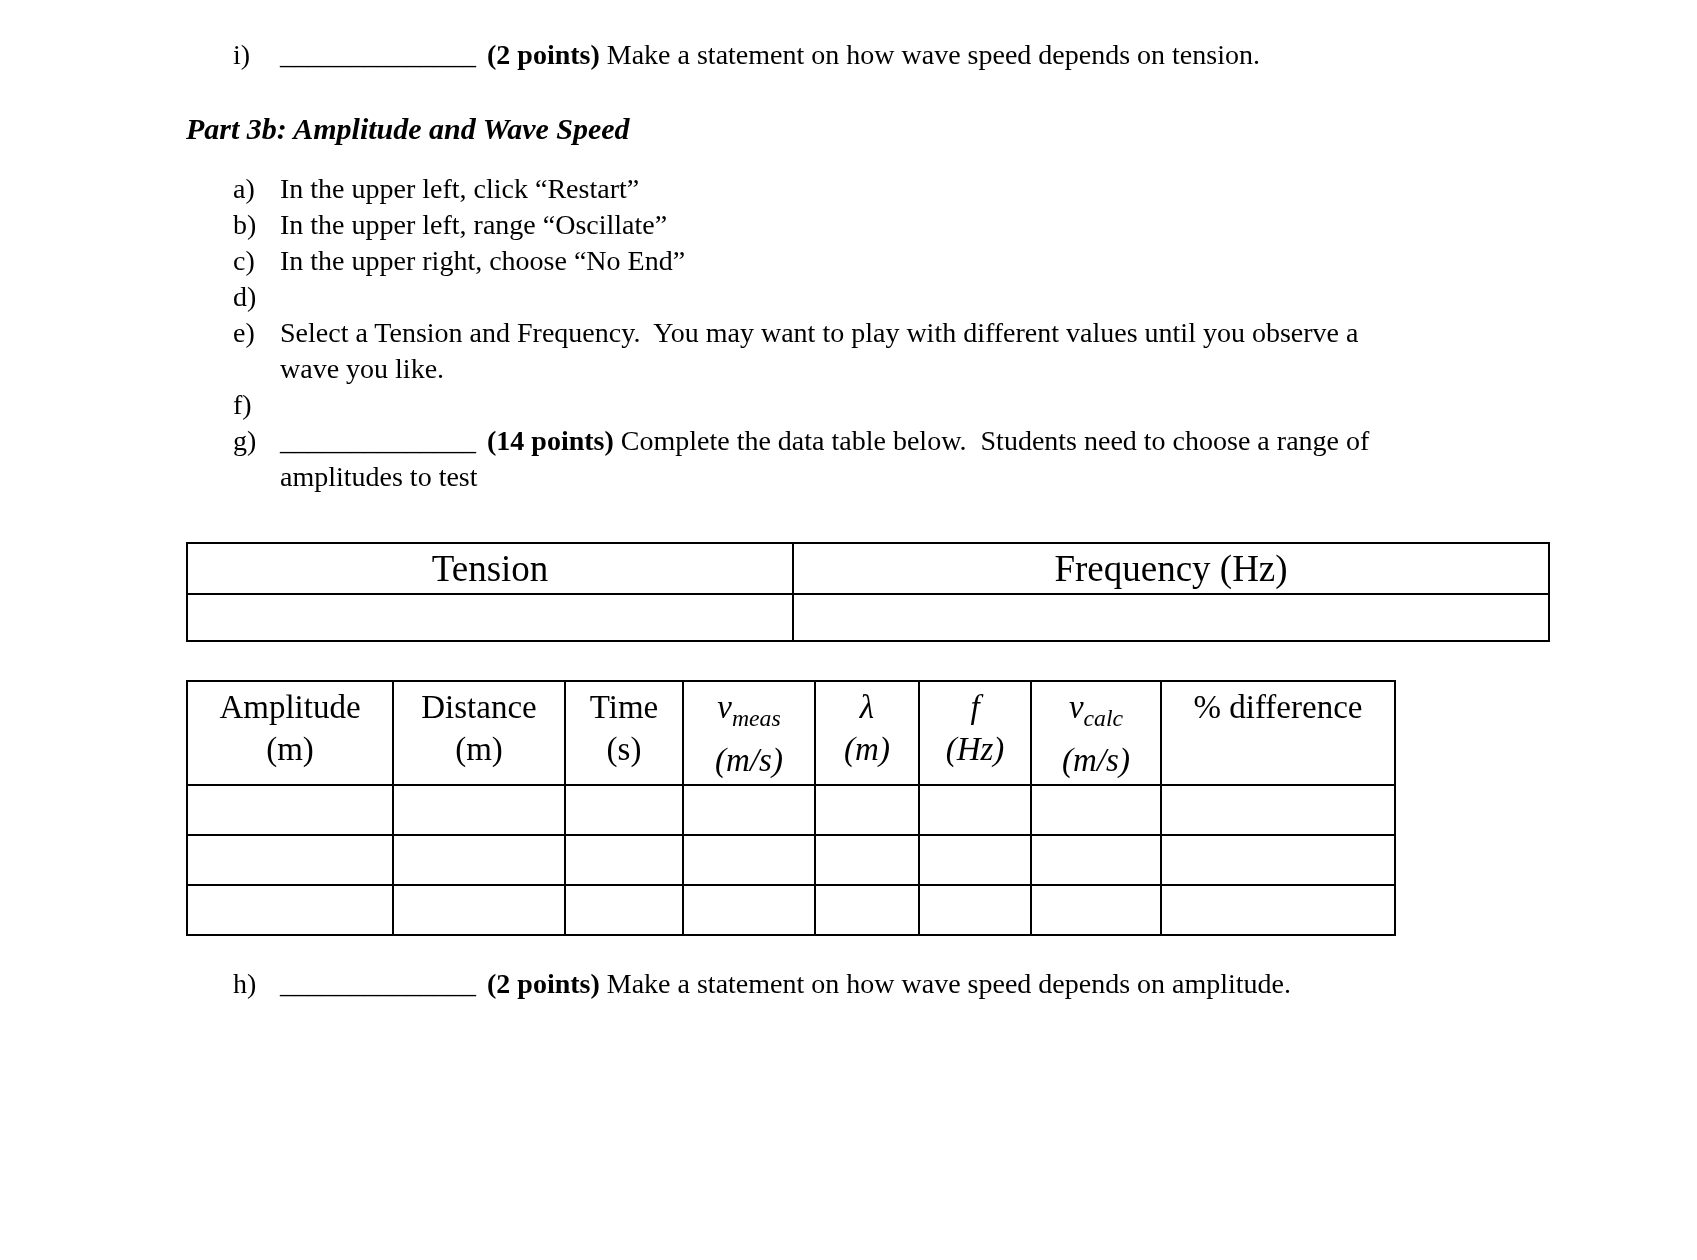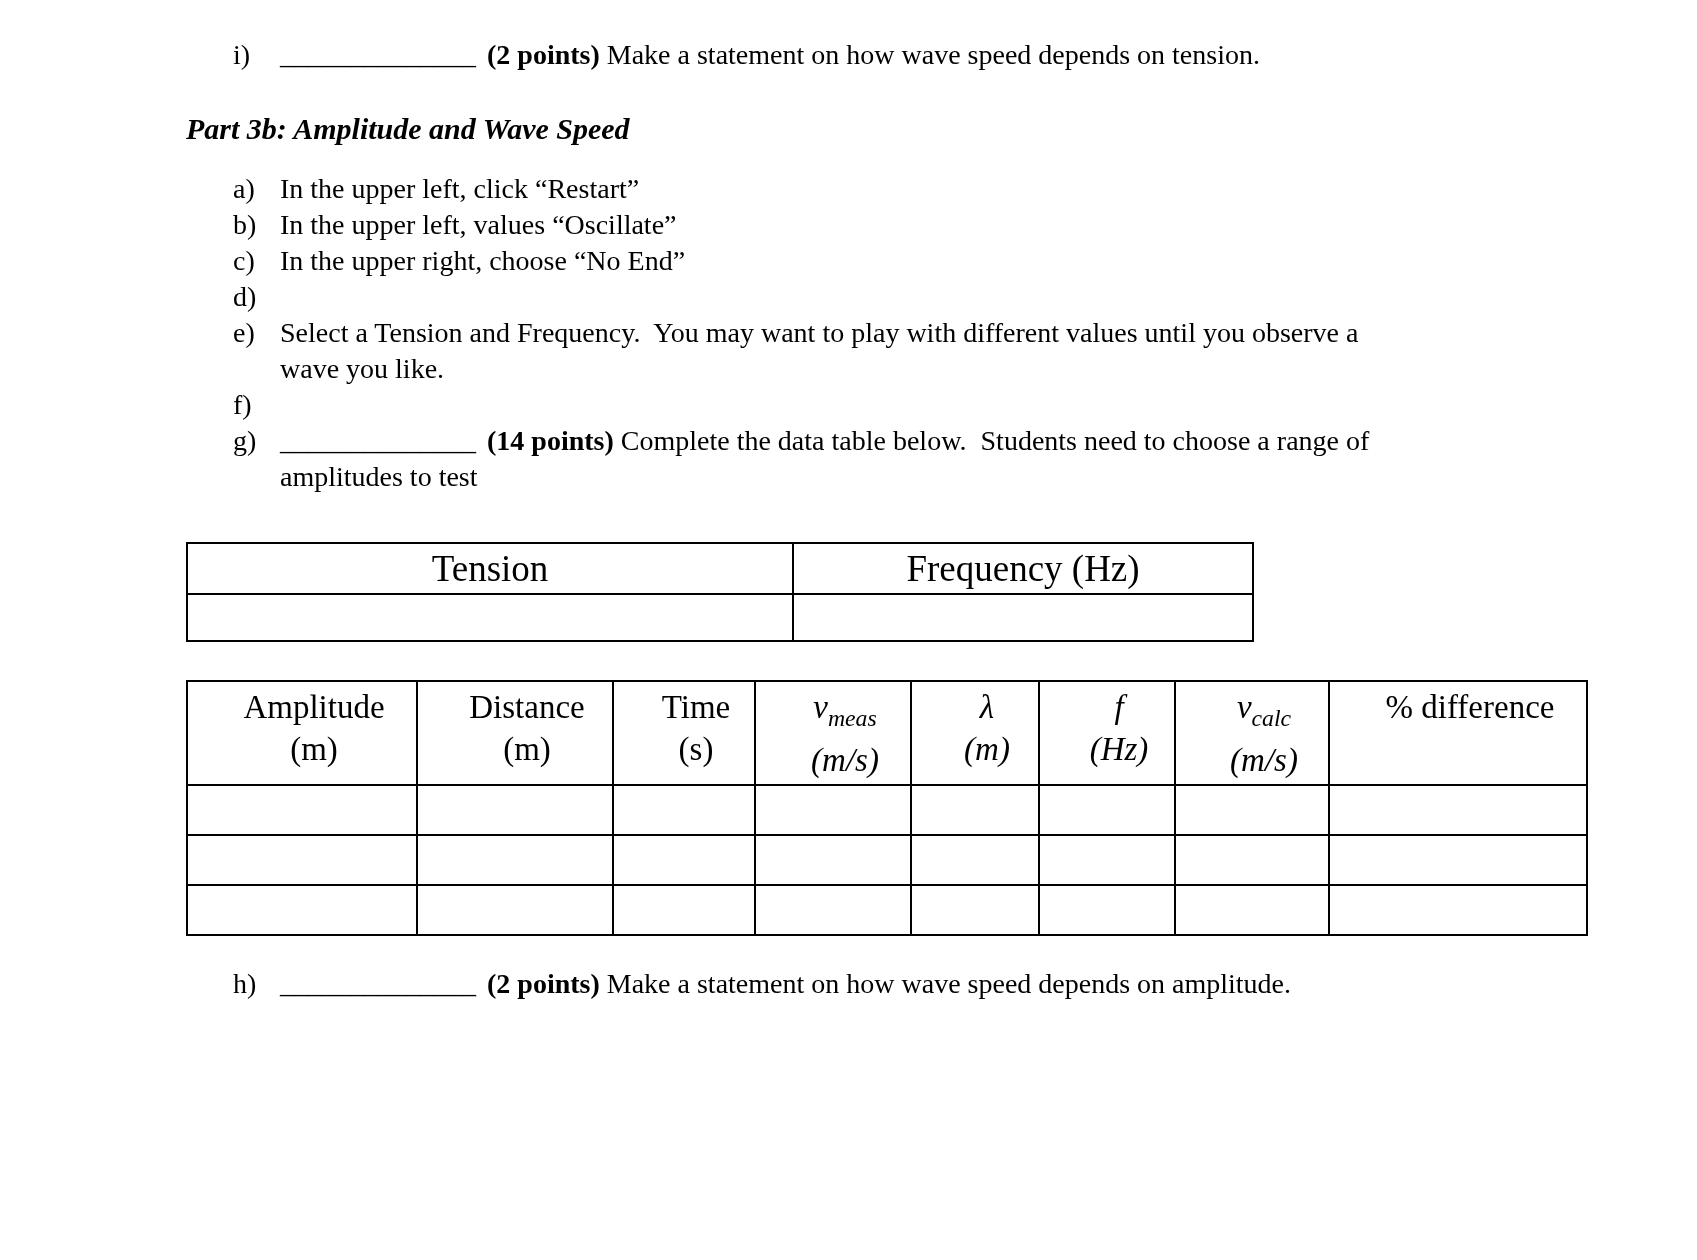--- a/index.html
+++ b/index.html
@@ -36,41 +36,40 @@
     font-size: 30px;
     line-height: 40px;
     font-weight: bold;
     font-style: italic;
   }
   .steps { margin-top: 22px; }
 
   table { border-collapse: collapse; table-layout: fixed; }
   th, td { border: 2px solid #000; padding: 0; }
 
-  .t1 { width: 1068px; margin-top: 47px; }
+  .t1 { width: 1364px; margin-top: 47px; }
   .t1 th {
     height: 49px;
     font-size: 37px;
     font-weight: normal;
     text-align: center;
     vertical-align: middle;
   }
   .t1 .c-tension { width: 604px; }
   .t1 td { height: 45px; }
 
   .t2 { width: 1192px; margin-top: 38px; }
   .t2 th {
     height: 98px;
     font-size: 33px;
     line-height: 42px;
     font-weight: normal;
     text-align: center;
     vertical-align: top;
     padding-top: 4px;
-    padding-left: 24px;
   }
   .t2 td { height: 48px; }
   .math { font-style: italic; }
   .msub { font-size: 0.72em; font-style: italic; }
   .h-main, .h-unit { display: block; }
 
   .item-h { margin-top: 30px; }
 </style>
 </head>
 <body>
@@ -84,21 +83,21 @@
 
   <div class="heading">Part 3b: Amplitude and Wave Speed</div>
 
   <div class="steps">
     <div class="step">
       <span class="letter">a)</span>
       <div class="body">In the upper left, click “Restart”</div>
     </div>
     <div class="step">
       <span class="letter">b)</span>
-      <div class="body">In the upper left, values “Oscillate”</div>
+      <div class="body">In the upper left, range “Oscillate”</div>
     </div>
     <div class="step">
       <span class="letter">c)</span>
       <div class="body">In the upper right, choose “No End”</div>
     </div>
     <div class="step">
       <span class="letter">d)</span>
     </div>
     <div class="step">
       <span class="letter">e)</span>

